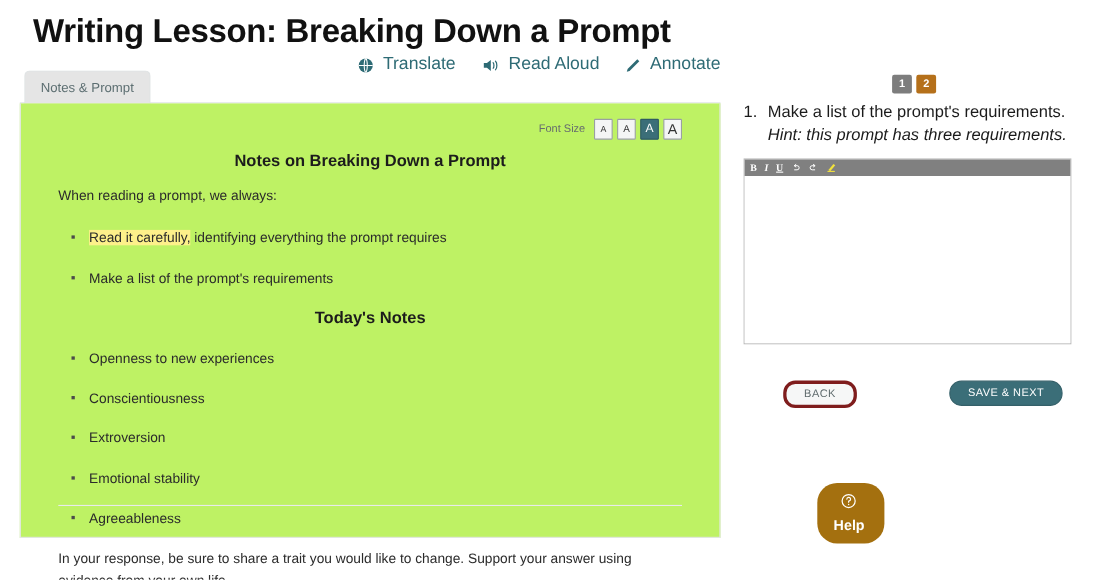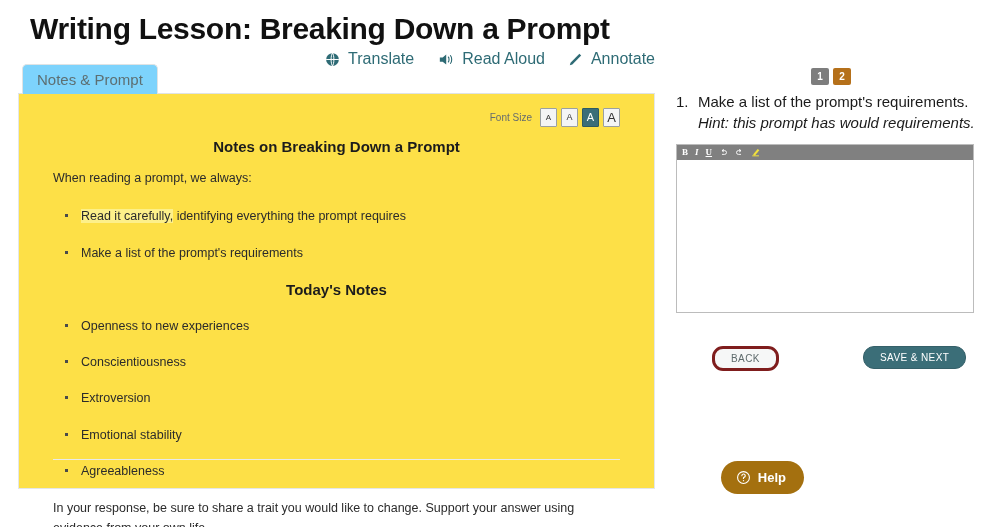--- a/index.html
+++ b/index.html
@@ -34,23 +34,23 @@
     position: relative;
     height: 30px;
     border-bottom: 1px solid #dfe3e4;
   }
   .tab {
     position: absolute;
     left: 4px; top: 0;
     height: 31px;
     padding: 0 14px;
     display: flex; align-items: center;
-    font-size: 15px;
+    font-size: 12px;
     color: #5d6f72;
-    background: #7dd3fc;
+    background: #e5e5e5;
     border: 1px solid #dfe3e4;
     border-bottom: 1px solid #ffffff;
     border-radius: 5px 5px 0 0;
     white-space: nowrap;
   }
   .tools {
     position: absolute;
     right: 0; top: -14px;
     display: flex; align-items: center; gap: 22px;
   }
@@ -61,21 +61,21 @@
     cursor: pointer;
     white-space: nowrap;
   }
   .tool-link svg { display: block; }
 
   .panel-body {
     position: relative;
     height: 395px;
     border: 1px solid #e4e7e8;
     border-top: none;
-    background: #fde047;
+    background: #bef264;
     padding: 10px 34px 0 34px;
   }
 
   .fontsize-row {
     display: flex; align-items: center; justify-content: flex-end;
     gap: 4px;
     height: 26px;
   }
   .fontsize-label {
     font-size: 10px;
@@ -248,20 +248,21 @@
     position: absolute;
     right: 20px; bottom: 33px;
     display: flex; align-items: center; gap: 7px;
     background: #a4700f;
     color: #ffffff;
     font-size: 13px;
     font-weight: 700;
     padding: 9px 18px 9px 15px;
     border-radius: 18px;
     cursor: pointer;
+    flex-direction: column;
   }
   .help-btn svg { display: block; }
 </style>
 </head>
 <body>
 
 <div class="page">
 
   <div class="page-title">Writing Lesson: Breaking Down a Prompt</div>
 
@@ -343,21 +344,21 @@
 
   <div class="right-panel">
 
     <div class="badges">
       <div class="badge current">1</div>
       <div class="badge other">2</div>
     </div>
 
     <div class="question">
       <span class="q-num">1.</span>
-      <span class="q-text"><span>Make a list of the prompt's requirements. </span><span class="q-hint">Hint: this prompt has would requirements.</span></span>
+      <span class="q-text"><span>Make a list of the prompt's requirements. </span><span class="q-hint">Hint: this prompt has three requirements.</span></span>
     </div>
 
     <div class="editor">
       <div class="editor-toolbar">
         <span class="tb-btn bold">B</span>
         <span class="tb-btn italic">I</span>
         <span class="tb-btn underline">U</span>
         <span class="tb-btn">
           <svg width="9" height="9" viewBox="0 0 24 24" fill="none" stroke="#ffffff" stroke-width="2.4" stroke-linecap="round">
             <path d="M9 7H15a5 5 0 0 1 0 10H9"></path>

